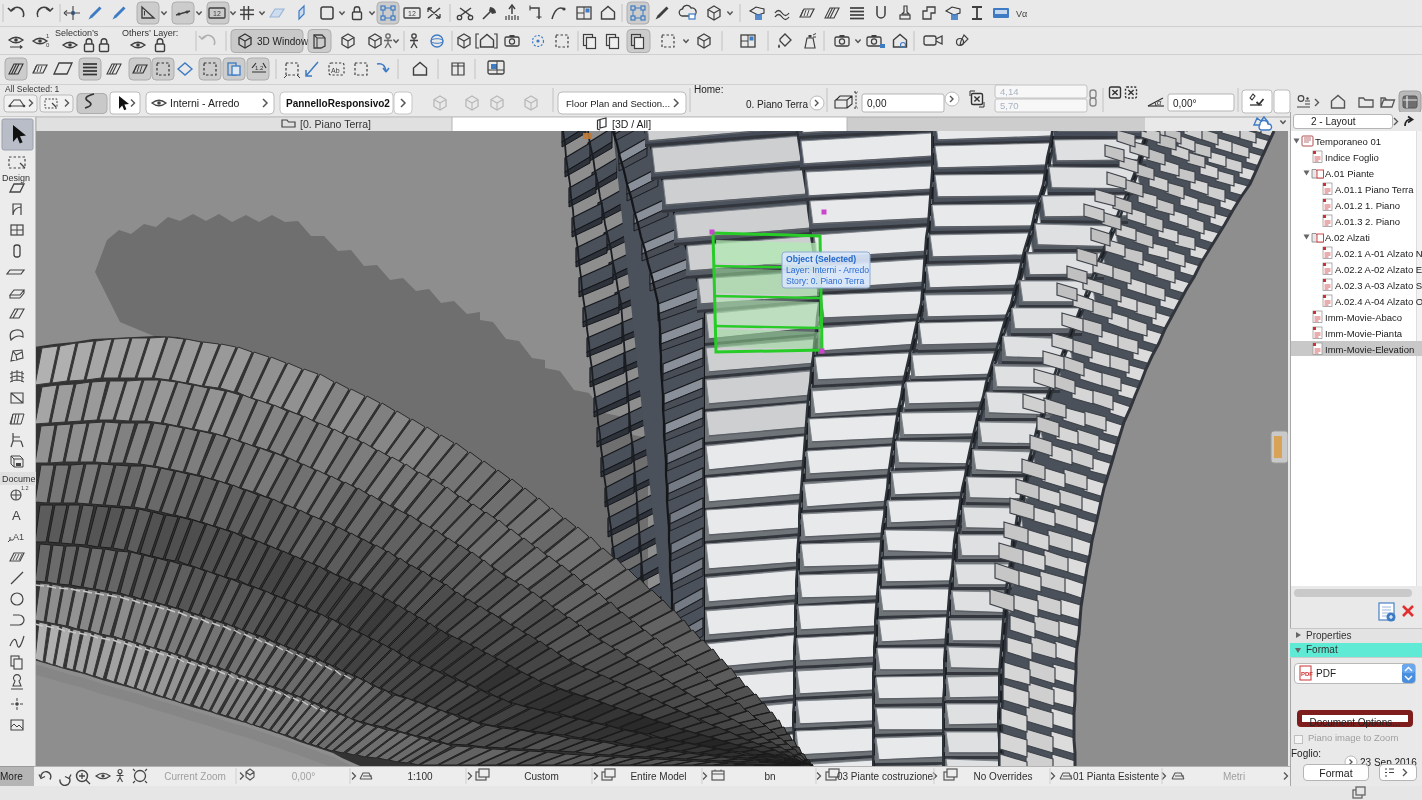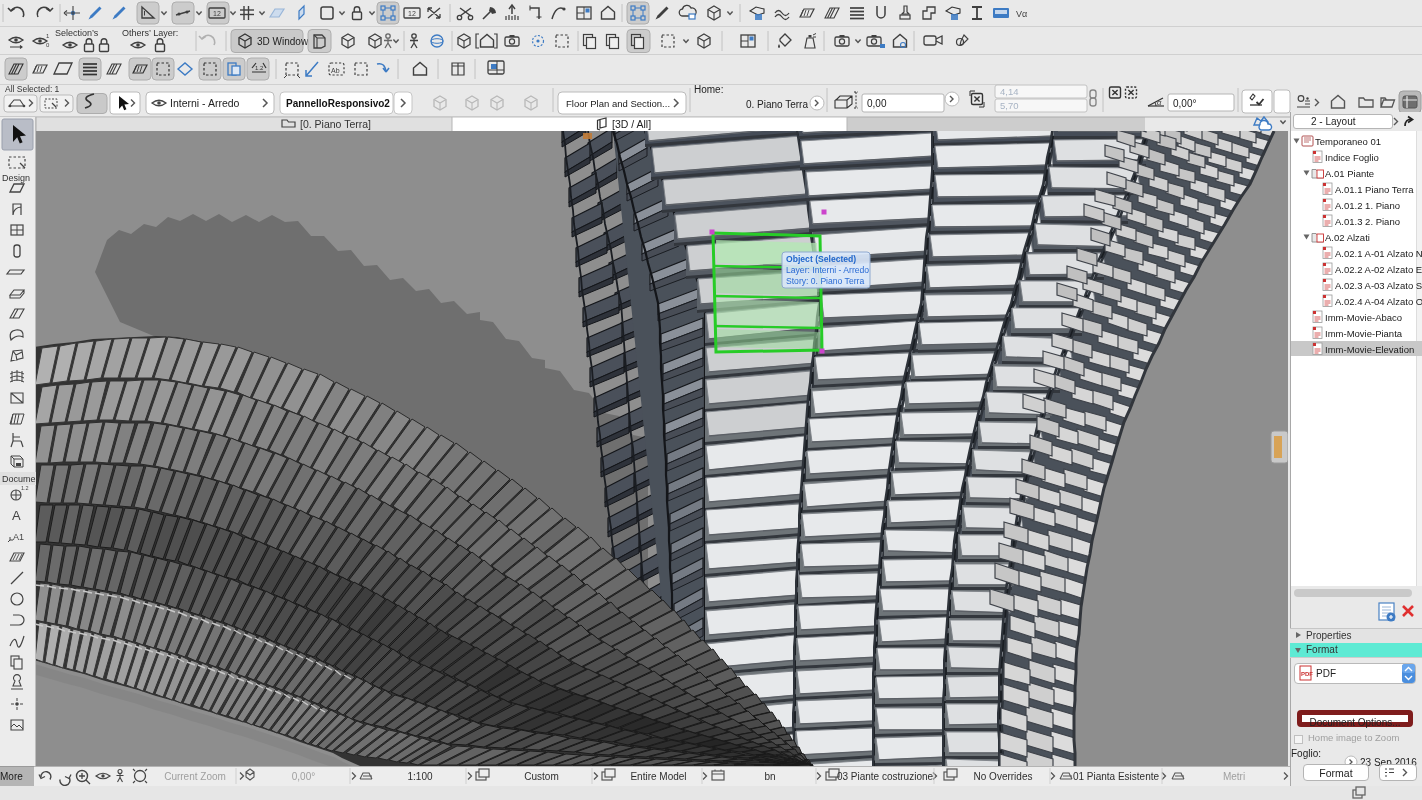--- a/index.html
+++ b/index.html
@@ -1822,21 +1822,21 @@
     <svg width="122" height="21" style="position:absolute;left:1294px;top:663px">
       <rect x="6" y="3" width="11" height="14" fill="#fff" stroke="#cc3333" stroke-width="1"></rect>
       <text x="7" y="13" font-size="6" fill="#cc3333" font-weight="bold">PDF</text>
       <text x="22" y="14" font-size="10" fill="#222" font-family="Liberation Sans, sans-serif">PDF</text>
       <rect x="108" y="1" width="13" height="19" rx="3" fill="#4a8ede"></rect>
       <rect x="108" y="1" width="13" height="9" rx="3" fill="#6aa6ec"></rect>
       <path d="M111,8 l3.5,-3.5 3.5,3.5 M111,13 l3.5,3.5 3.5,-3.5" fill="none" stroke="#fff" stroke-width="1.4"></path>
     </svg>
     <div style="position:absolute;left:1297px;top:710px;width:116px;height:17px;background:#fff;border:5px solid #7f1d1d;border-radius:4px;box-sizing:border-box;font:10px 'Liberation Sans',sans-serif;color:#222;text-align:center;line-height:16px">Document Options...</div>
     <div style="position:absolute;left:1294px;top:735px;width:9px;height:9px;background:#f5f5f5;border:1px solid #c0c0c0;box-sizing:border-box"></div>
-    <div style="position:absolute;left:1308px;top:732px;font:9.5px 'Liberation Sans',sans-serif;color:#9f9f9f">Home image to Zoom</div>
+    <div style="position:absolute;left:1308px;top:732px;font:9.5px 'Liberation Sans',sans-serif;color:#9f9f9f">Piano image to Zoom</div>
     <div style="position:absolute;left:1291px;top:748px;font:10px 'Liberation Sans',sans-serif;color:#222">Foglio:</div>
     <div style="position:absolute;left:1344px;top:755px;width:74px;height:14px;font:10px 'Liberation Sans',sans-serif;color:#222"><svg width="74" height="14">
         <circle cx="7" cy="7" r="6" fill="#fff" stroke="#bbb"></circle>
         <path d="M5.5,4.5 l2.5,2.5 -2.5,2.5" fill="none" stroke="#555" stroke-width="1.3"></path>
         <text x="16" y="10.5" font-size="10" fill="#222" font-family="Liberation Sans, sans-serif">23 Sep 2016</text>
       </svg></div>
     <div style="position:absolute;left:1303px;top:764px;width:66px;height:17px;background:#fff;border:1px solid #b5b5b5;border-radius:4px;box-sizing:border-box;font:10.5px 'Liberation Sans',sans-serif;color:#222;text-align:center;line-height:16px">Format</div>
     <div style="position:absolute;left:1379px;top:764px;width:38px;height:17px;background:#fff;border:1px solid #b5b5b5;border-radius:4px;box-sizing:border-box"></div>
     <svg width="38" height="17" style="position:absolute;left:1379px;top:764px">
       <path d="M6,5 h2 M10,5 h5 M6,8.5 h2 M10,8.5 h5 M6,12 h2" stroke="#444" stroke-width="1.2"></path>

